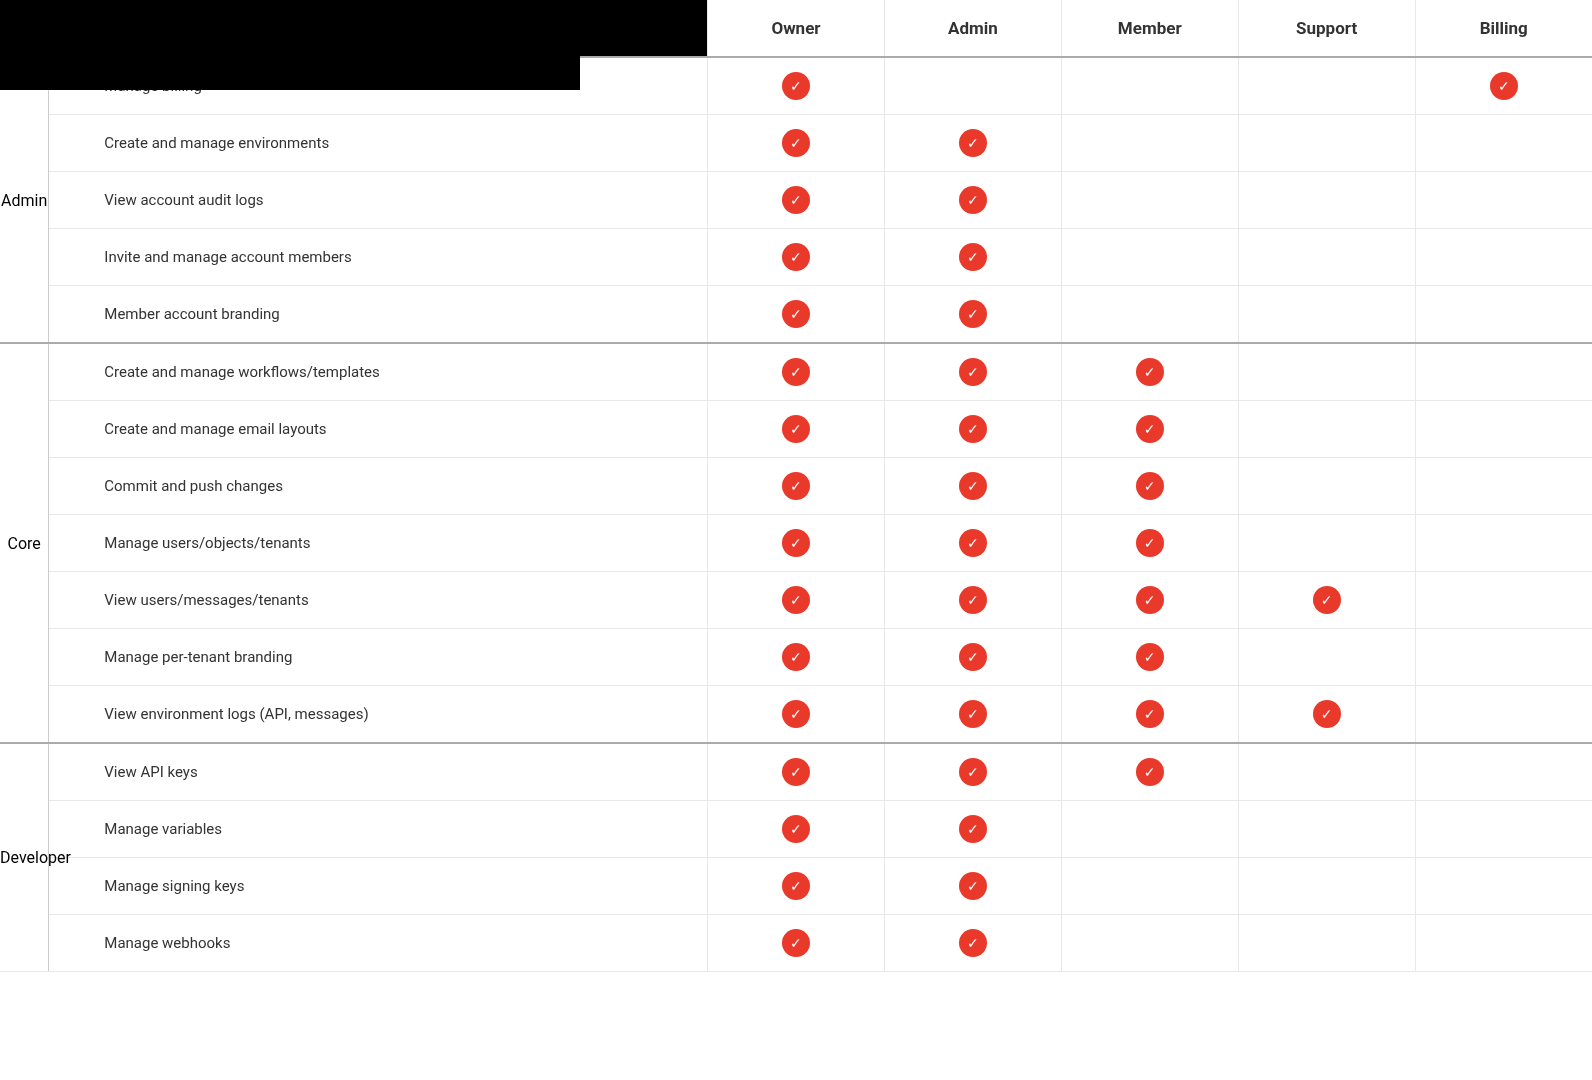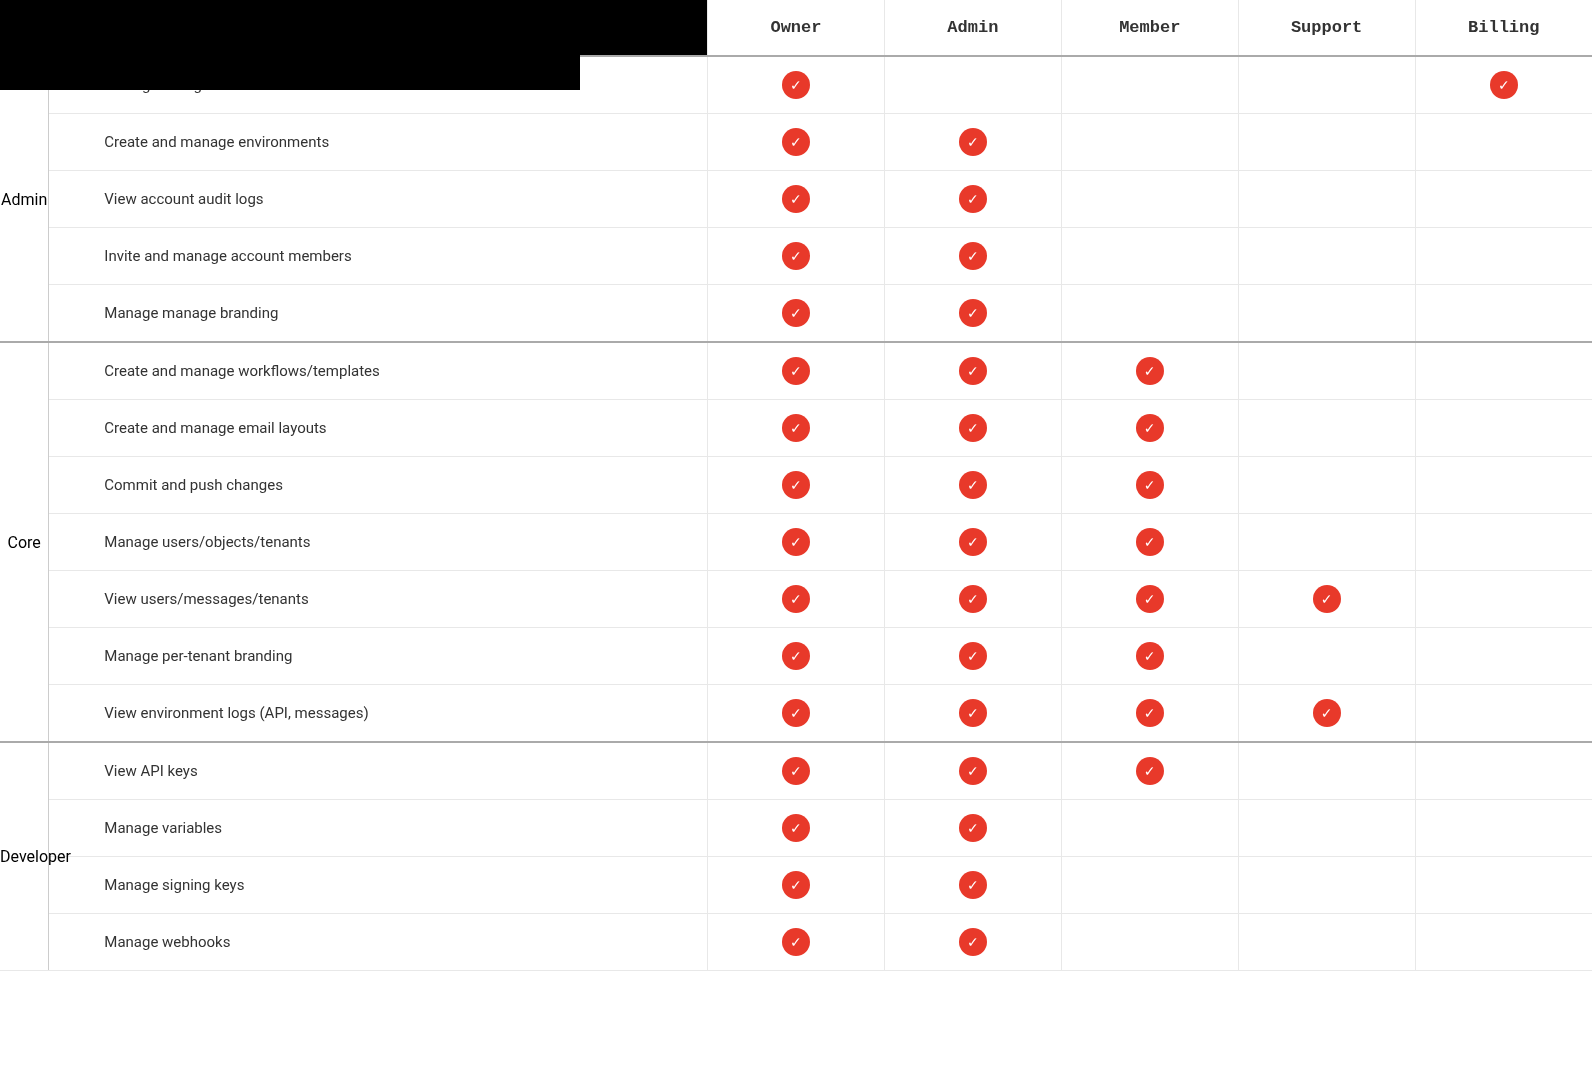--- a/index.html
+++ b/index.html
@@ -23,21 +23,20 @@
 
     thead tr th {
       padding: 18px 12px;
       text-align: center;
       font-weight: 700;
       font-size: 17px;
       color: #333;
       border-bottom: 1px solid #ddd;
       border-right: 1px solid #e8e8e8;
       background: #fff;
-      font-family: Liberation Mono, monospace;
     }
 
     thead tr th:last-child {
       border-right: none;
       margin-top: 19px;
     }
 
     tbody tr td {
       padding: 0;
       border-bottom: 1px solid #e8e8e8;
@@ -159,21 +158,21 @@
         </tr>
         <tr>
           <td class="feature-cell">Invite and manage account members</td>
           <td class="check-cell"><span class="check-icon">✓</span></td>
           <td class="check-cell"><span class="check-icon">✓</span></td>
           <td class="check-cell"></td>
           <td class="check-cell"></td>
           <td class="check-cell"></td>
         </tr>
         <tr>
-          <td class="feature-cell">Manage manage branding</td>
+          <td class="feature-cell">Member account branding</td>
           <td class="check-cell"><span class="check-icon">✓</span></td>
           <td class="check-cell"><span class="check-icon">✓</span></td>
           <td class="check-cell"></td>
           <td class="check-cell"></td>
           <td class="check-cell"></td>
         </tr>
         <tr class="first-in-section">
           <td rowspan="7" style="border-right: 1px solid rgb(204, 204, 204); width: 40px; padding: 0px; position: relative; text-align: center;"><span class="rotated">Core</span></td>
           <td class="feature-cell">Create and manage workflows/templates</td>
           <td class="check-cell"><span class="check-icon">✓</span></td>

